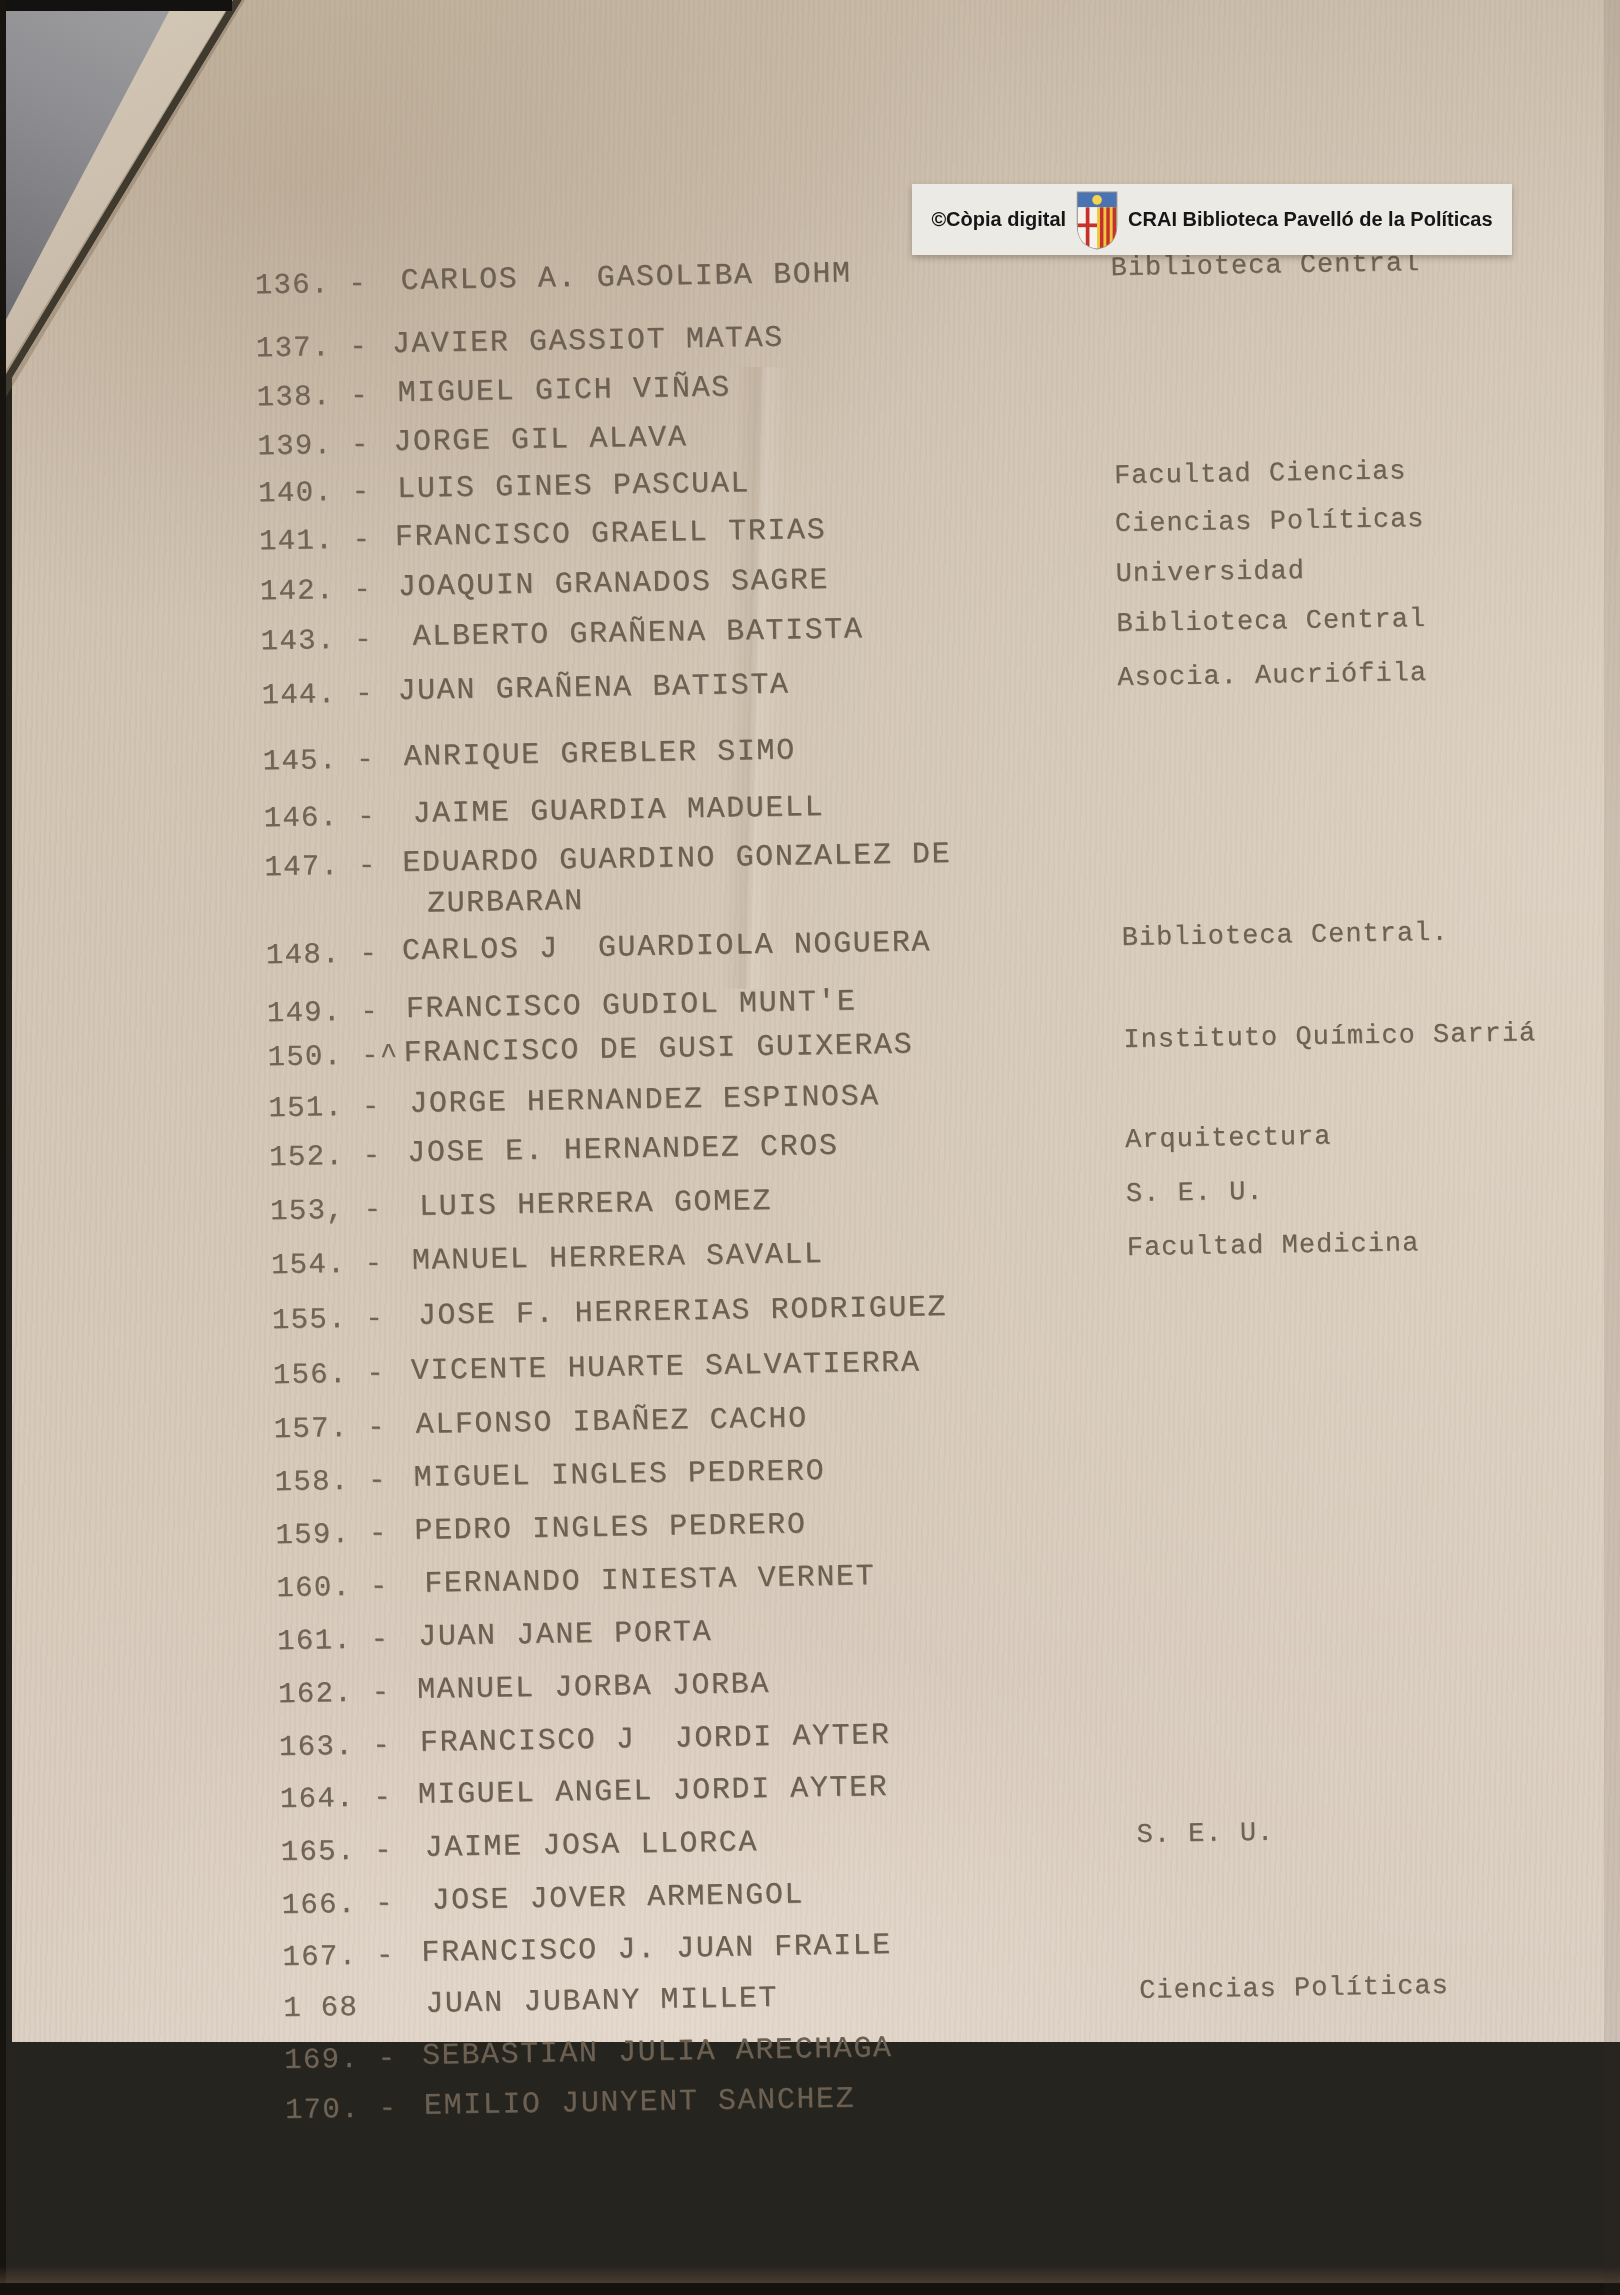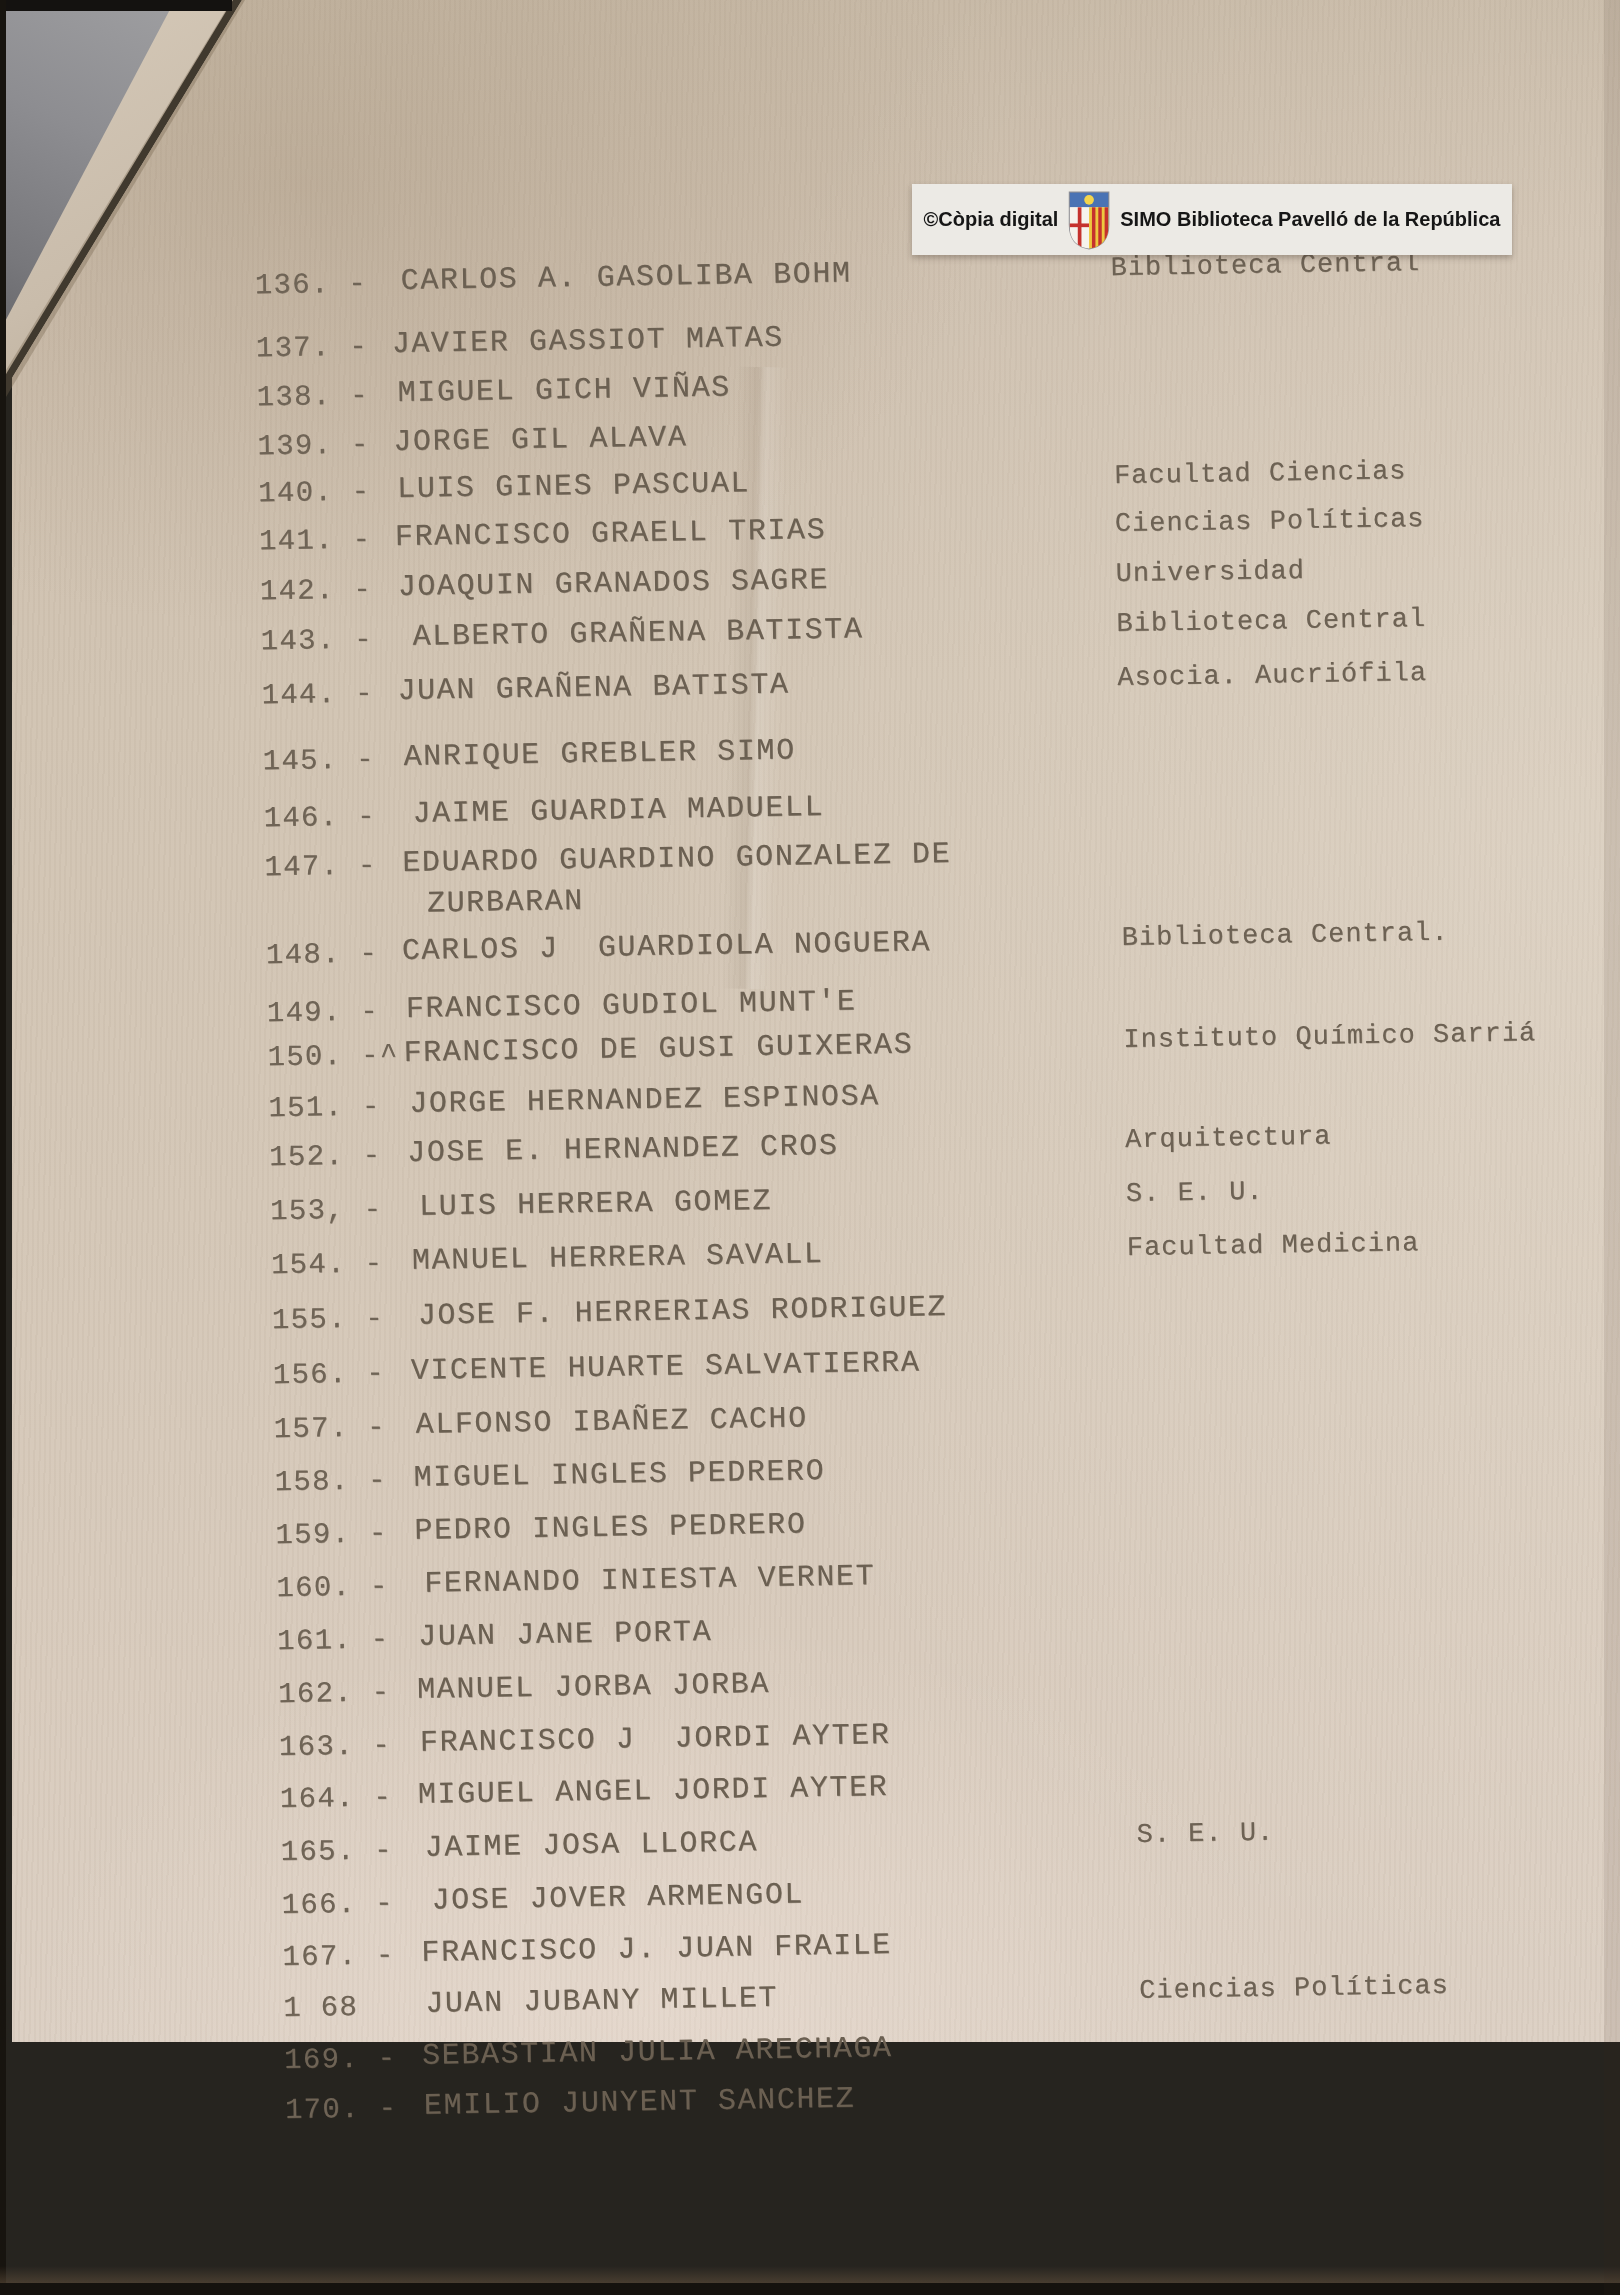--- a/index.html
+++ b/index.html
@@ -269,17 +269,17 @@
         <circle cx="20" cy="8.5" r="4.2" fill="#f3d44c"></circle>
         <rect x="3" y="15" width="17" height="36" fill="#f6f3ec"></rect>
         <rect x="10.2" y="15" width="3.2" height="36" fill="#c5322d"></rect>
         <rect x="3" y="29" width="17" height="3.2" fill="#c5322d"></rect>
         <rect x="20" y="15" width="17" height="36" fill="#edc83f"></rect>
         <rect x="22.5" y="15" width="3" height="36" fill="#c5322d"></rect>
         <rect x="28" y="15" width="3" height="36" fill="#c5322d"></rect>
         <rect x="33.5" y="15" width="3" height="36" fill="#c5322d"></rect>
       </g>
     </svg>
-    <span>SIMO Biblioteca Pavelló de la República</span>
+    <span>CRAI Biblioteca Pavelló de la Políticas</span>
   </div>
 
 </div>
 
 
 </body></html>

